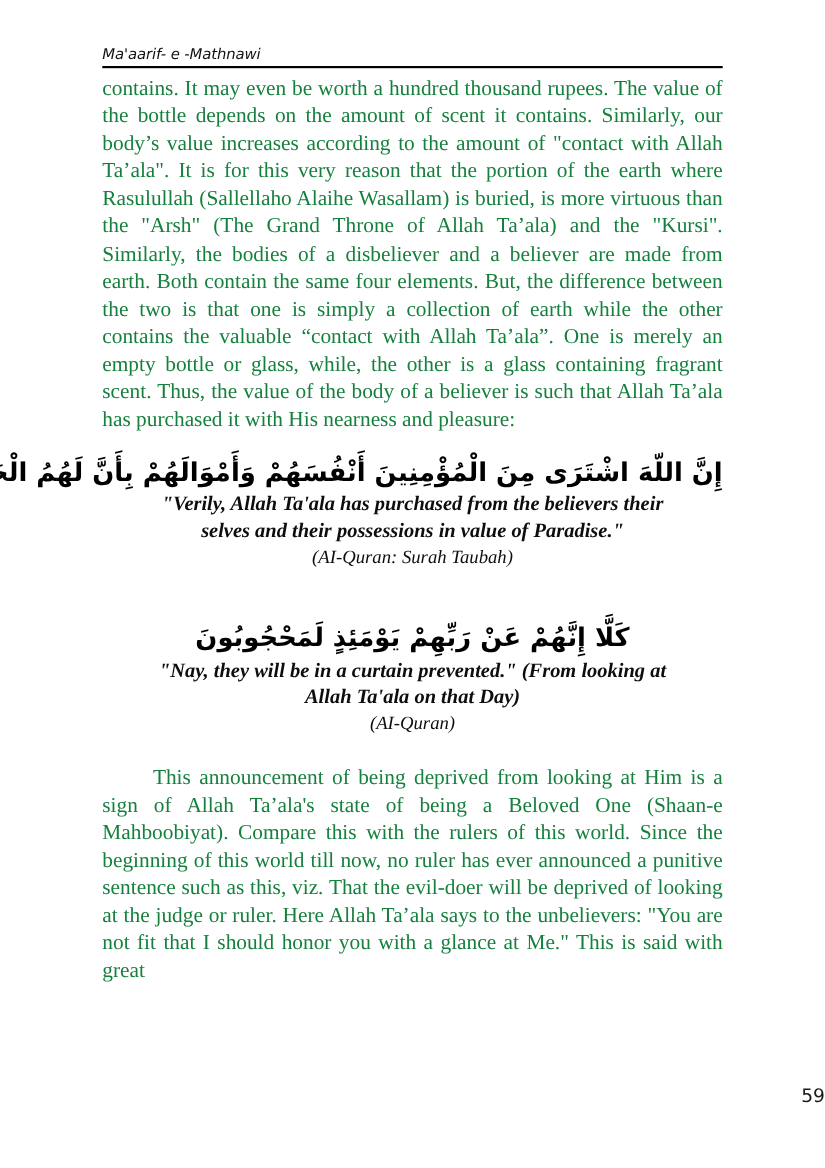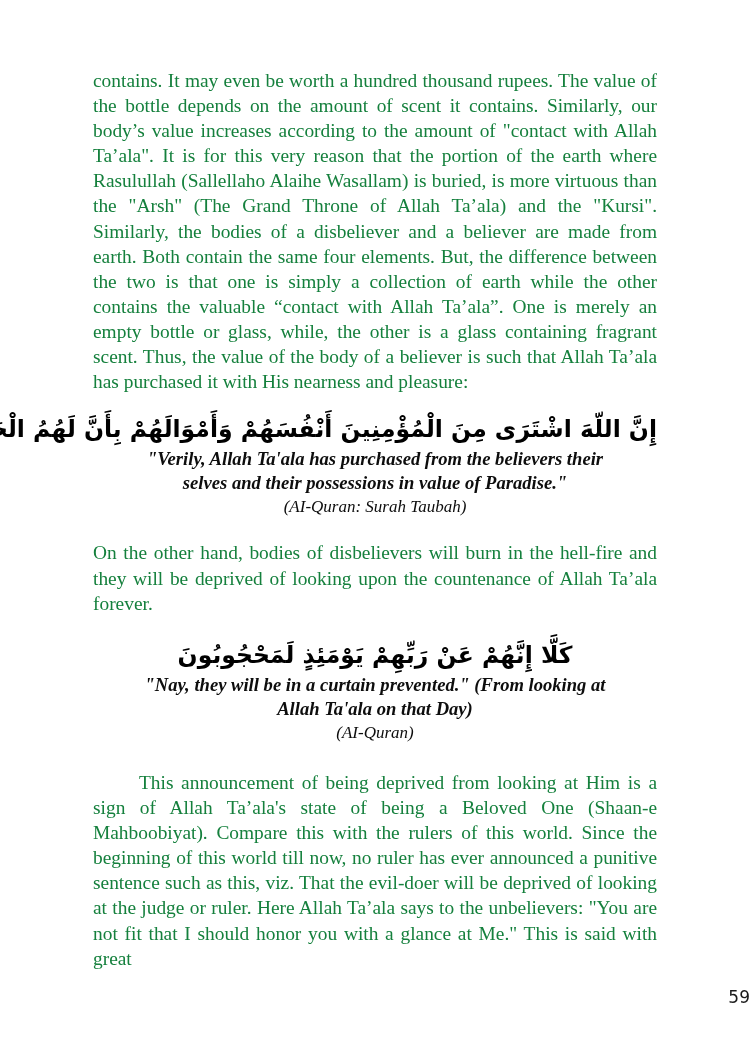--- a/index.html
+++ b/index.html
@@ -129,36 +129,39 @@
     font-family: "DejaVu Sans", "Liberation Sans", sans-serif;
     font-size: 17px;
     color: #1a1a1a;
   }
 </style>
 </head>
 <body>
 
 <div class="page">
 
+  <div class="header">
+    <div class="header-title">Ma'aarif- e -Mathnawi</div>
+    <div class="header-rule"></div>
+  </div>
 
   <div class="content">
 
     <p class="body-para">contains. It may even be worth a hundred thousand rupees. The value of the bottle depends on the amount of scent it contains. Similarly, our body’s value increases according to the amount of "contact with Allah Ta’ala". It is for this very reason that the portion of the earth where Rasulullah (Sallellaho Alaihe Wasallam) is buried, is more virtuous than the "Arsh" (The Grand Throne of Allah Ta’ala) and the "Kursi". Similarly, the bodies of a disbeliever and a believer are made from earth. Both contain the same four elements. But, the difference between the two is that one is simply a collection of earth while the other contains the valuable “contact with Allah Ta’ala”. One is merely an empty bottle or glass, while, the other is a glass containing fragrant scent. Thus, the value of the body of a believer is such that Allah Ta’ala has purchased it with His nearness and pleasure:</p>
 
     <div class="gap-para-to-arabic"></div>
 
     <div class="arabic verse-1">إِنَّ اللّهَ اشْتَرَى مِنَ الْمُؤْمِنِينَ أَنْفُسَهُمْ وَأَمْوَالَهُمْ بِأَنَّ لَهُمُ الْجَنَّةَ</div>
 
     <div class="translation">"Verily, Allah Ta'ala has purchased from the believers their</div>
     <div class="translation">selves and their possessions in value of Paradise."</div>
     <div class="citation">(AI-Quran: Surah Taubah)</div>
 
     <div class="gap-after-citation"></div>
 
-    <p class="body-para">On the other hand, bodies of disbelievers will burn in the hell-fire and they will be deprived of looking upon the countenance of Allah Ta’ala forever.</p>
 
     <div class="gap-before-arabic2"></div>
 
     <div class="arabic verse-2">كَلَّا إِنَّهُمْ عَنْ رَبِّهِمْ يَوْمَئِذٍ لَمَحْجُوبُونَ</div>
 
     <div class="translation">"Nay, they will be in a curtain prevented." (From looking at</div>
     <div class="translation">Allah Ta'ala on that Day)</div>
     <div class="citation">(AI-Quran)</div>
 
     <div class="gap-after-citation2"></div>

